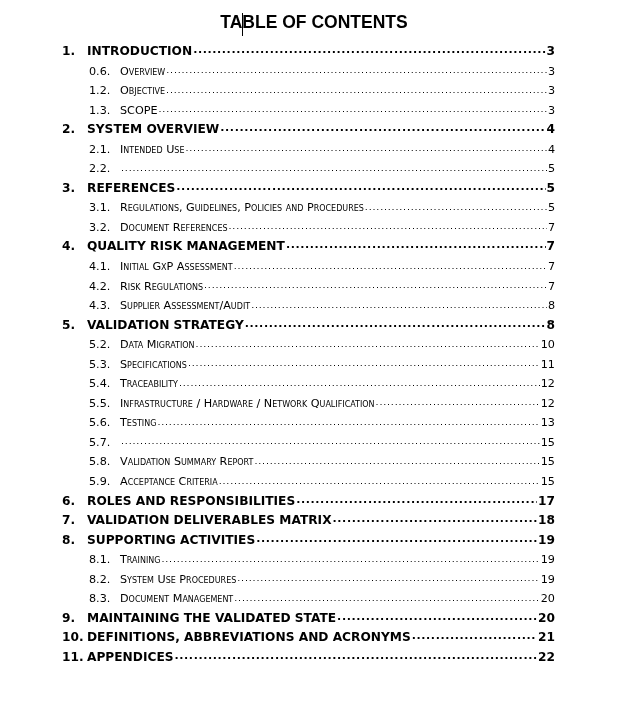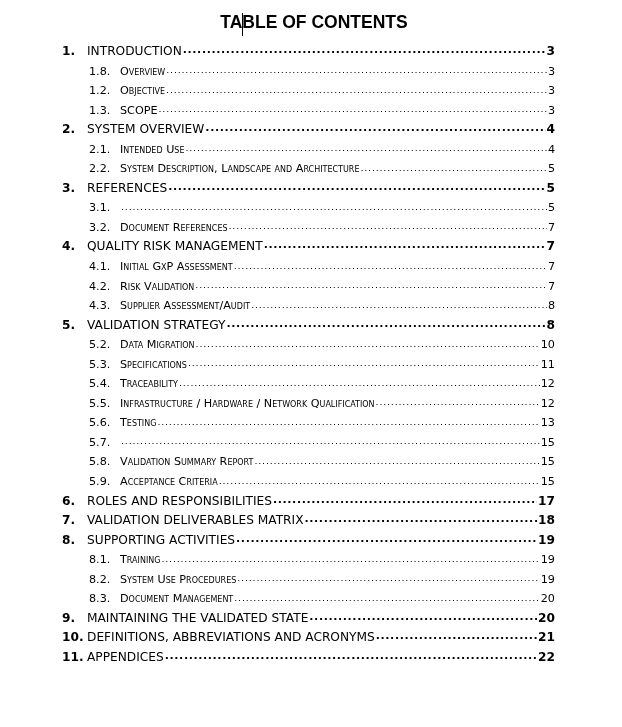--- a/index.html
+++ b/index.html
@@ -55,21 +55,21 @@
     }
     .row .num {
       flex: 0 0 auto;
     }
     .row.lvl1 .num {
       width: 25px;
       font-weight: bold;
       font-size: 12.2px;
     }
     .row.lvl1 .label {
-      font-weight: normal;
+      font-weight: bold;
       font-size: 12.2px;
     }
     .row.lvl2 .num {
       margin-left: 27px;
       width: 31px;
       font-size: 11.2px;
     }
     .row.lvl2 .label {
       font-size: 11.2px;
       font-variant: small-caps;
@@ -120,21 +120,21 @@
 </div>
 
 <div class="toc" id="toc">
     <div class="row lvl1">
       <span class="num">1.</span>
       <span class="label">INTRODUCTION</span>
       <span class="leader"></span>
       <span class="page">3</span>
     </div>
     <div class="row lvl2">
-      <span class="num">1.8.</span>
+      <span class="num">0.6.</span>
       <span class="label">Overview</span>
       <span class="leader"></span>
       <span class="page">3</span>
     </div>
     <div class="row lvl2">
       <span class="num">1.2.</span>
       <span class="label">Objective</span>
       <span class="leader"></span>
       <span class="page">3</span>
     </div>
@@ -151,32 +151,32 @@
       <span class="page">4</span>
     </div>
     <div class="row lvl2">
       <span class="num">2.1.</span>
       <span class="label">Intended Use</span>
       <span class="leader"></span>
       <span class="page">4</span>
     </div>
     <div class="row lvl2">
       <span class="num">2.2.</span>
-      <span class="label">System Description, Landscape and Architecture</span>
       <span class="leader"></span>
       <span class="page">5</span>
     </div>
     <div class="row lvl1">
       <span class="num">3.</span>
       <span class="label">REFERENCES</span>
       <span class="leader"></span>
       <span class="page">5</span>
     </div>
     <div class="row lvl2">
       <span class="num">3.1.</span>
+      <span class="label">Regulations, Guidelines, Policies and Procedures</span>
       <span class="leader"></span>
       <span class="page">5</span>
     </div>
     <div class="row lvl2">
       <span class="num">3.2.</span>
       <span class="label">Document References</span>
       <span class="leader"></span>
       <span class="page">7</span>
     </div>
     <div class="row lvl1">
@@ -186,21 +186,21 @@
       <span class="page">7</span>
     </div>
     <div class="row lvl2">
       <span class="num">4.1.</span>
       <span class="label">Initial GxP Assessment</span>
       <span class="leader"></span>
       <span class="page">7</span>
     </div>
     <div class="row lvl2">
       <span class="num">4.2.</span>
-      <span class="label">Risk Validation</span>
+      <span class="label">Risk Regulations</span>
       <span class="leader"></span>
       <span class="page">7</span>
     </div>
     <div class="row lvl2">
       <span class="num">4.3.</span>
       <span class="label">Supplier Assessment/Audit</span>
       <span class="leader"></span>
       <span class="page">8</span>
     </div>
     <div class="row lvl1">

